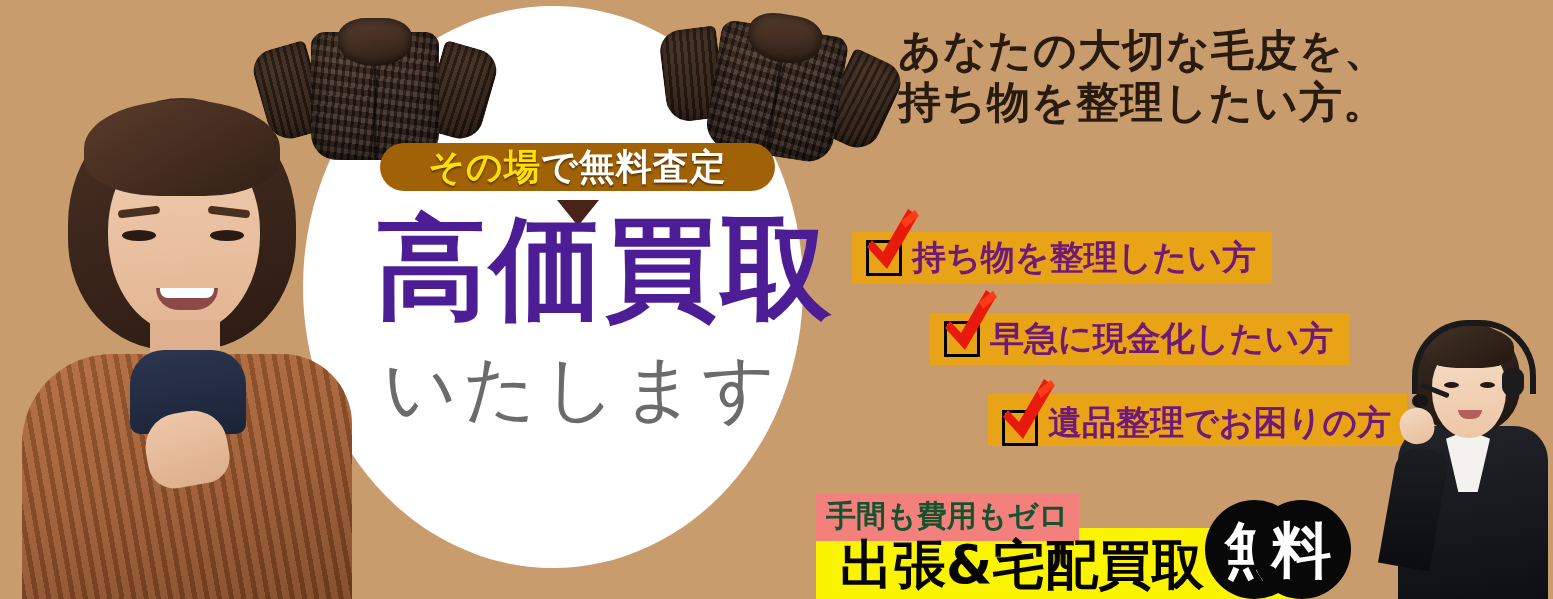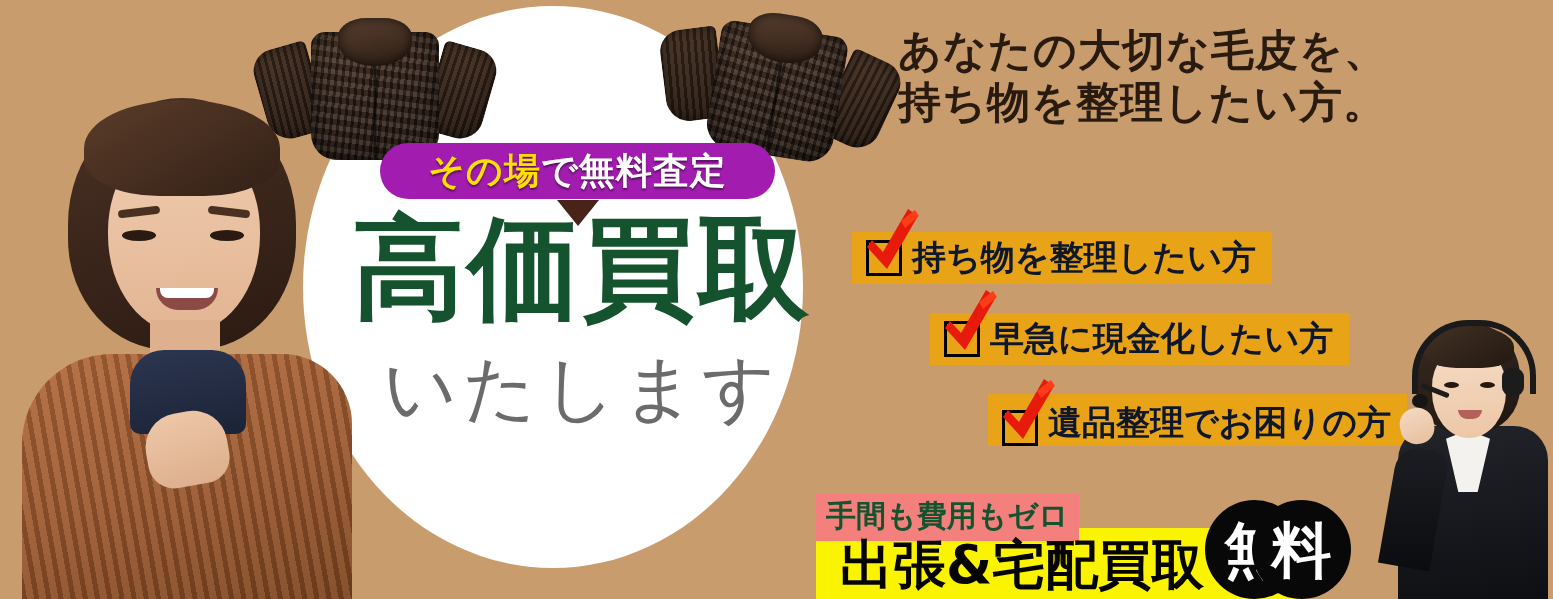--- a/index.html
+++ b/index.html
@@ -44,44 +44,44 @@
   }
   .coat .seam{
     position:absolute;left:50%;top:40px;transform:translateX(-50%);
     width:3px;height:112px;background:rgba(0,0,0,.55);border-radius:2px;
   }
   #coat-left{left:284px;top:6px;width:182px;height:172px;}
   #coat-right{left:686px;top:2px;width:182px;height:172px;transform:rotate(9deg);}
 
   
   .badge{
-    position:absolute;left:380px;top:143px;width:395px;height:56px;
-    background:#a21caf;border-radius:28px;
+    position:absolute;left:380px;top:143px;width:395px;height:48px;
+    background:#a16207;border-radius:28px;
     display:flex;align-items:center;justify-content:center;
   }
   .badge-tail{
     position:absolute;left:50%;top:57px;transform:translateX(-50%);
     width:0;height:0;border-left:21px solid transparent;border-right:21px solid transparent;
     border-top:26px solid #4a2318;
   }
   .badge-text{
     font-family:"DejaVu Sans", sans-serif;
     font-size:36px;font-weight:900;letter-spacing:1px;white-space:nowrap;
     text-shadow:0 2px 2px rgba(0,0,0,.45);
   }
   .badge-yellow{color:#ffe000;}
   .badge-white{color:#ffffff;}
 
   
   .headline{
     position:absolute;left:330px;top:212px;width:505px;
-    text-align:center;
+    text-align:right;
     font-family:"DejaVu Serif", serif;
     font-size:112px;line-height:1.0;font-weight:700;
-    color:#14532d;letter-spacing:3px;white-space:nowrap;
+    color:#4c1d95;letter-spacing:3px;white-space:nowrap;
   }
   .subheadline{
     position:absolute;left:330px;top:352px;width:505px;
     text-align:center;
     font-family:"DejaVu Serif", serif;
     font-size:72px;line-height:1.0;font-weight:400;
     color:#6b6b6b;letter-spacing:6px;white-space:nowrap;
   }
 
   
@@ -102,21 +102,21 @@
     position:relative;z-index:3;width:30px;height:30px;
     border:3px solid #000;margin-left:14px;flex:none;
   }
   .check-mark{
     position:absolute;left:-8px;top:-36px;width:62px;height:70px;
     pointer-events:none;
   }
   .check-label{
     position:relative;z-index:2;
     font-family:"DejaVu Sans", sans-serif;
-    font-size:34px;font-weight:700;color:#0f172a;
+    font-size:34px;font-weight:700;color:#701a75;
     margin-left:10px;margin-right:16px;white-space:nowrap;letter-spacing:0px;
   }
   #check-1{left:852px;top:232px;}
   #check-2{left:930px;top:313px;}
   #check-3{left:988px;top:394px;align-items:flex-end;}
 
   
   .pink-label{
     position:absolute;left:816px;top:494px;
     background:#f4807d;padding:2px 10px 4px 10px;

